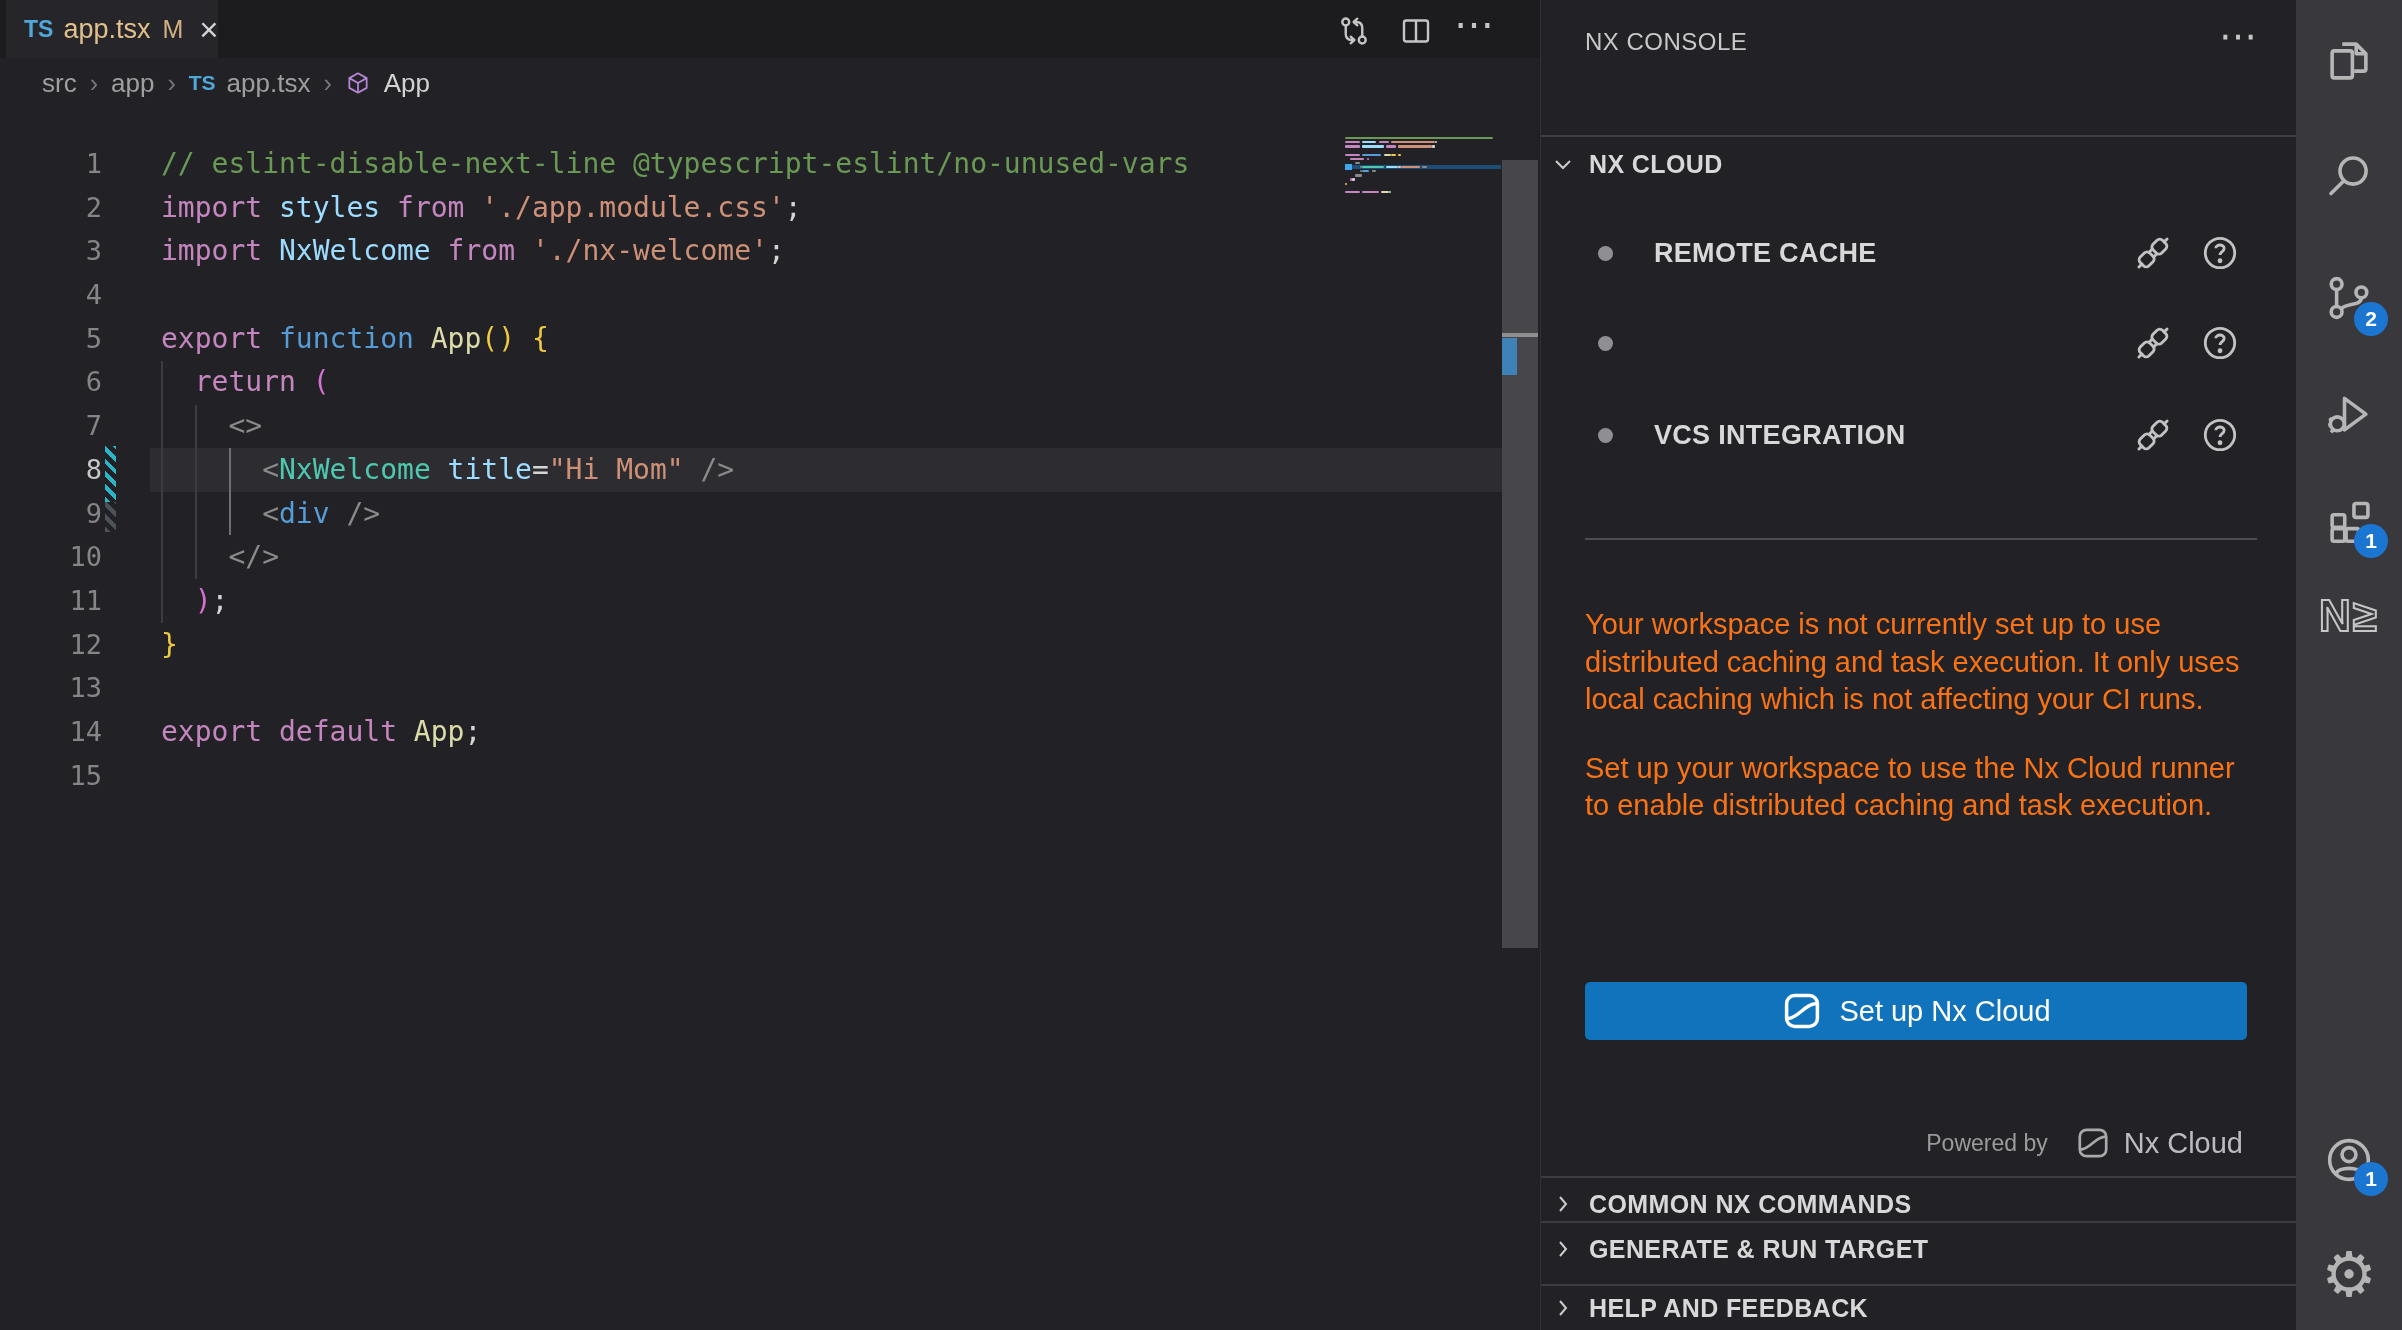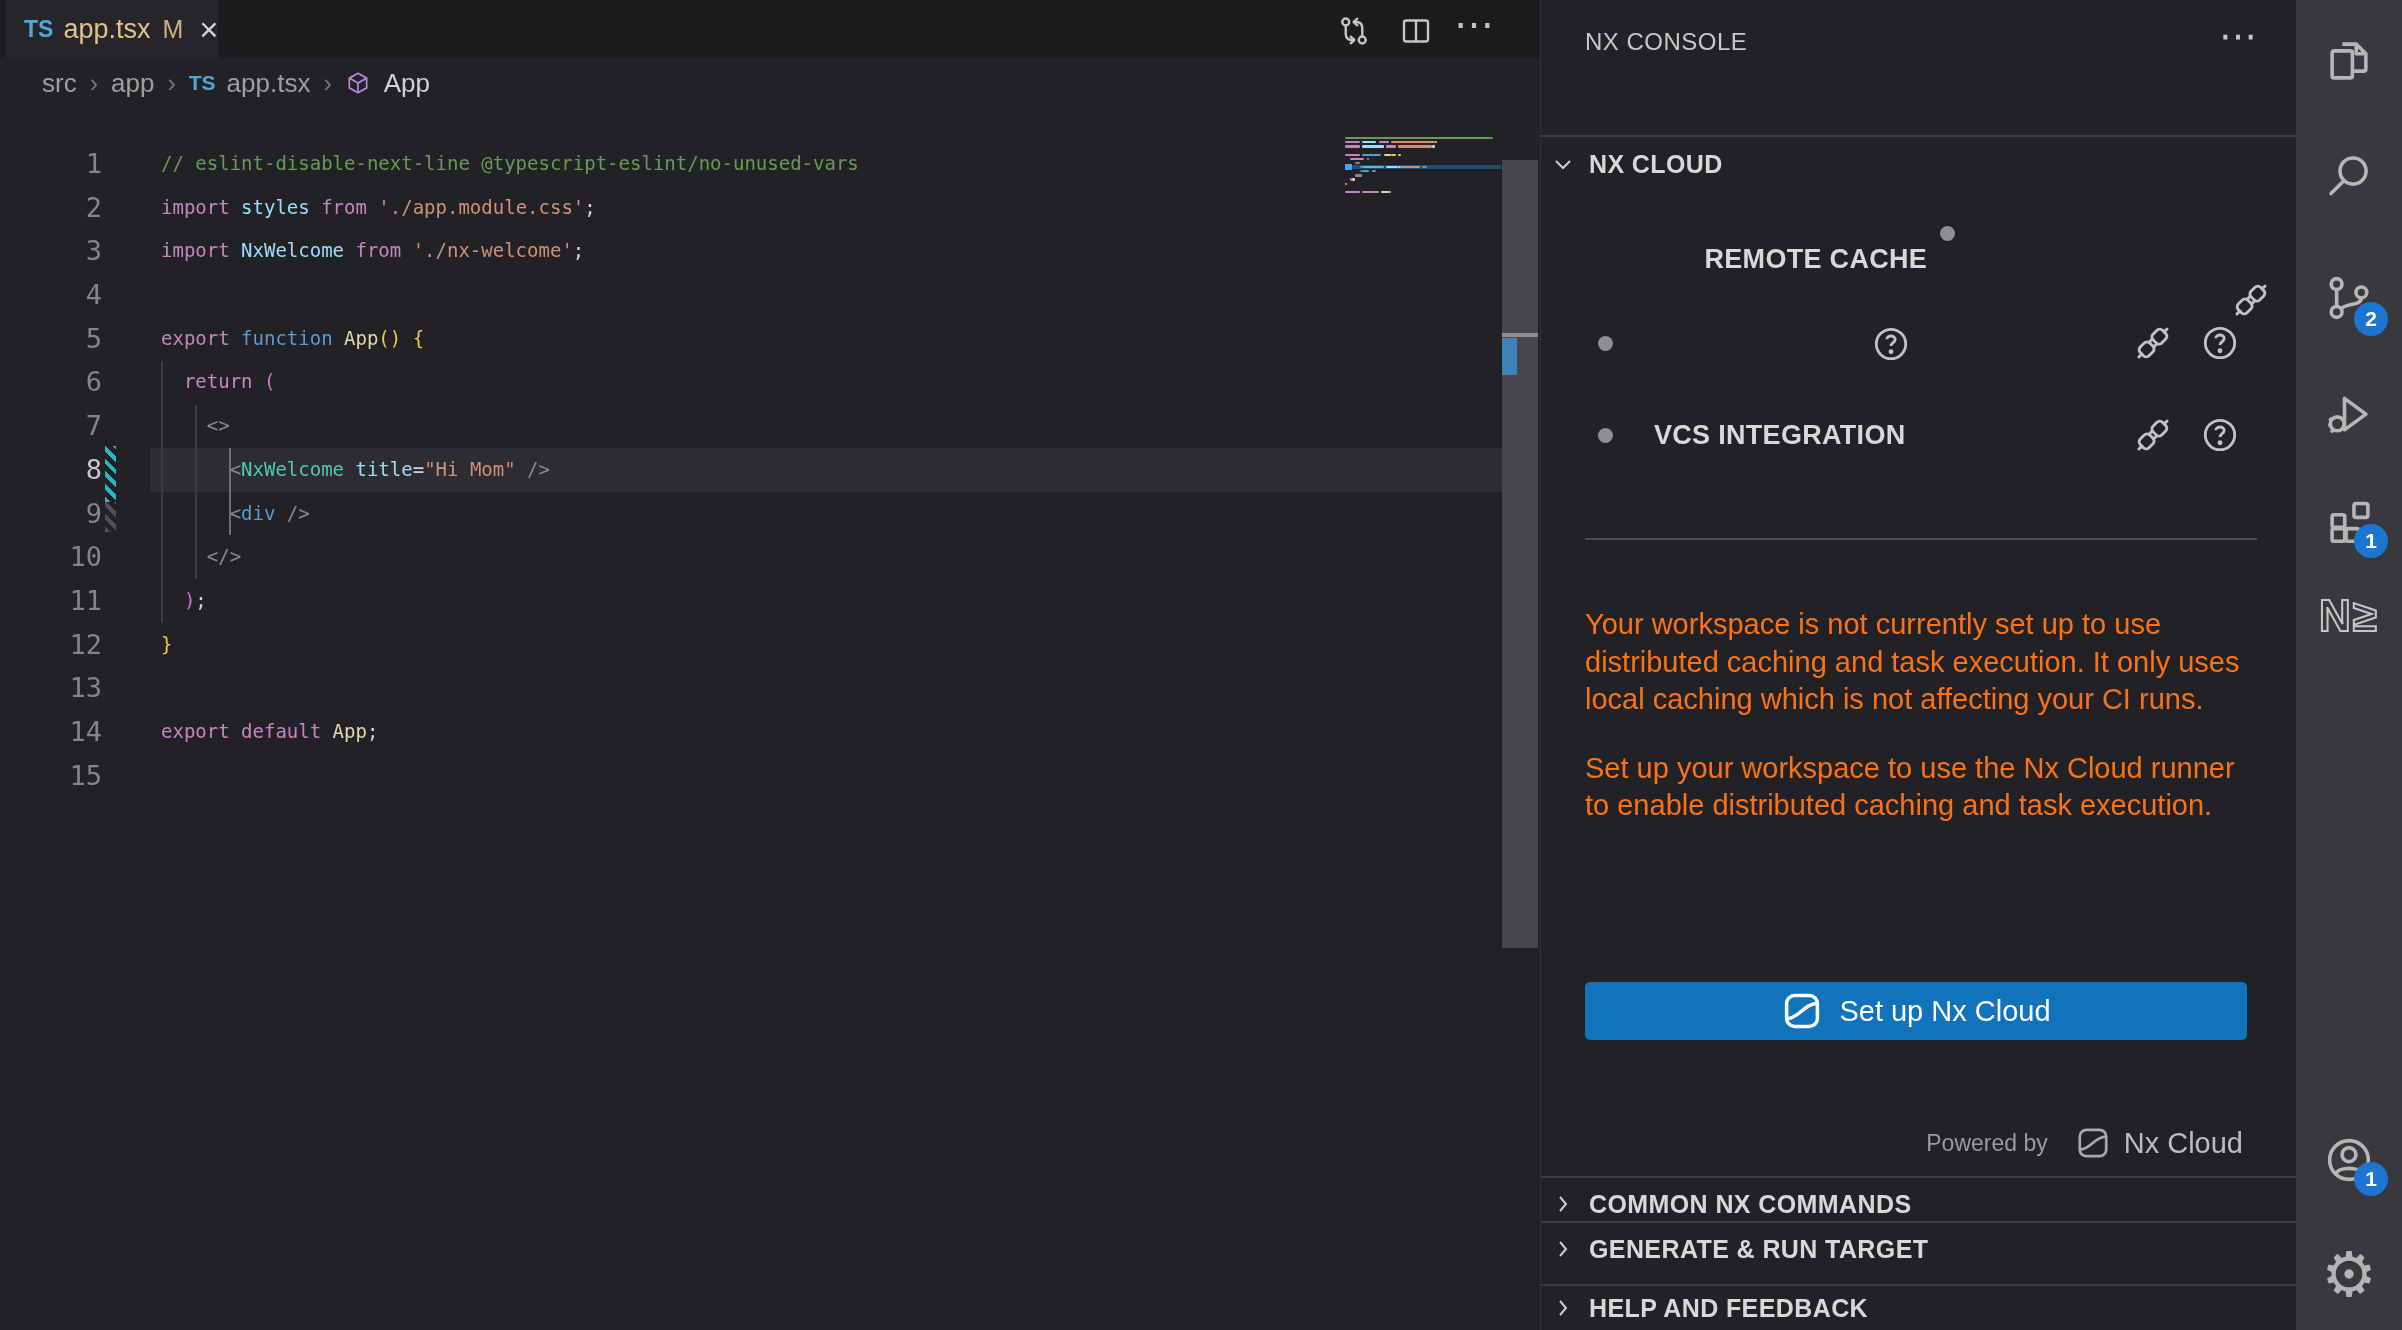--- a/index.html
+++ b/index.html
@@ -32,21 +32,21 @@
   #guide3 { background:#6e6e73; }
   #gutter { position:absolute; left:0; top:142px; width:102px; text-align:right;
     font-family:"DejaVu Sans Mono", monospace; font-size:27px; color:#858585; }
   .gutter-num { height:43.7px; line-height:43.7px; }
   .gutter-num.active { color:#c6c6c6; }
   #mod-marker-8 { position:absolute; left:105px; top:446px; width:11px; height:56px;
     background:repeating-linear-gradient(45deg,#2db3c7 0 4px,transparent 4px 9px); }
   #mod-marker-9 { position:absolute; left:105px; top:502px; width:11px; height:30px; opacity:.45;
     background:repeating-linear-gradient(45deg,#7f8d90 0 4px,transparent 4px 9px); }
   #code-lines { position:absolute; left:161px; top:142px;
-    font-family:"DejaVu Sans Mono", monospace; font-size:19px; white-space:pre; }
+    font-family:"DejaVu Sans Mono", monospace; font-size:28px; white-space:pre; }
   .code-row { height:43.7px; line-height:43.7px; }
 
   
   #minimap { position:absolute; left:1345px; top:136px; width:156px; }
   .mini-row { position:relative; height:4.15px; }
   .mini-bar { position:absolute; top:1px; height:2.3px; border-radius:1px; }
   .mini-active { background:#1d4e77; }
   #mini-notch { position:absolute; left:0; top:-0.5px; width:7px; height:5.5px; background:#41a6f0; }
   #scrollbar-track { position:absolute; left:1502px; top:160px; width:36px; height:788px; background:#47474b; }
   #scrollbar-line { position:absolute; left:1502px; top:333px; width:36px; height:4px; background:#8f8f92; }
@@ -245,21 +245,21 @@
     <div class="divider-full" id="div-top"></div>
 
     <div class="section-row" id="row-nxcloud">
       <svg class="chev" viewBox="0 0 24 24" fill="none" stroke="#cccccc" stroke-width="2">
         <polyline points="5,9 12,16 19,9"></polyline>
       </svg>
       <span class="section-label">NX CLOUD</span>
     </div>
 
     <div id="feature-rows">
-        <div class="feature-row" style="top: 226px; height: 54px; flex-direction: column;">
+        <div class="feature-row" style="top: 226px; height: 54px;">
           <div class="feat-dot"></div>
           <div class="feat-label">REMOTE CACHE</div>
           <svg class="feat-plug" viewBox="0 0 24 24" fill="none" stroke="#c2c2c2" stroke-width="1.5" stroke-linecap="round">
             <g transform="rotate(-45 12 12)">
               <rect x="3.8" y="8.8" width="7" height="6.4" rx="2"></rect>
               <line x1="10.8" y1="10.3" x2="13.2" y2="10.3"></line>
               <line x1="10.8" y1="13.7" x2="13.2" y2="13.7"></line>
               <rect x="13.2" y="8.8" width="7" height="6.4" rx="2"></rect>
               <line x1="1.6" y1="12" x2="3.8" y2="12"></line>
               <line x1="20.2" y1="12" x2="22.4" y2="12"></line>

